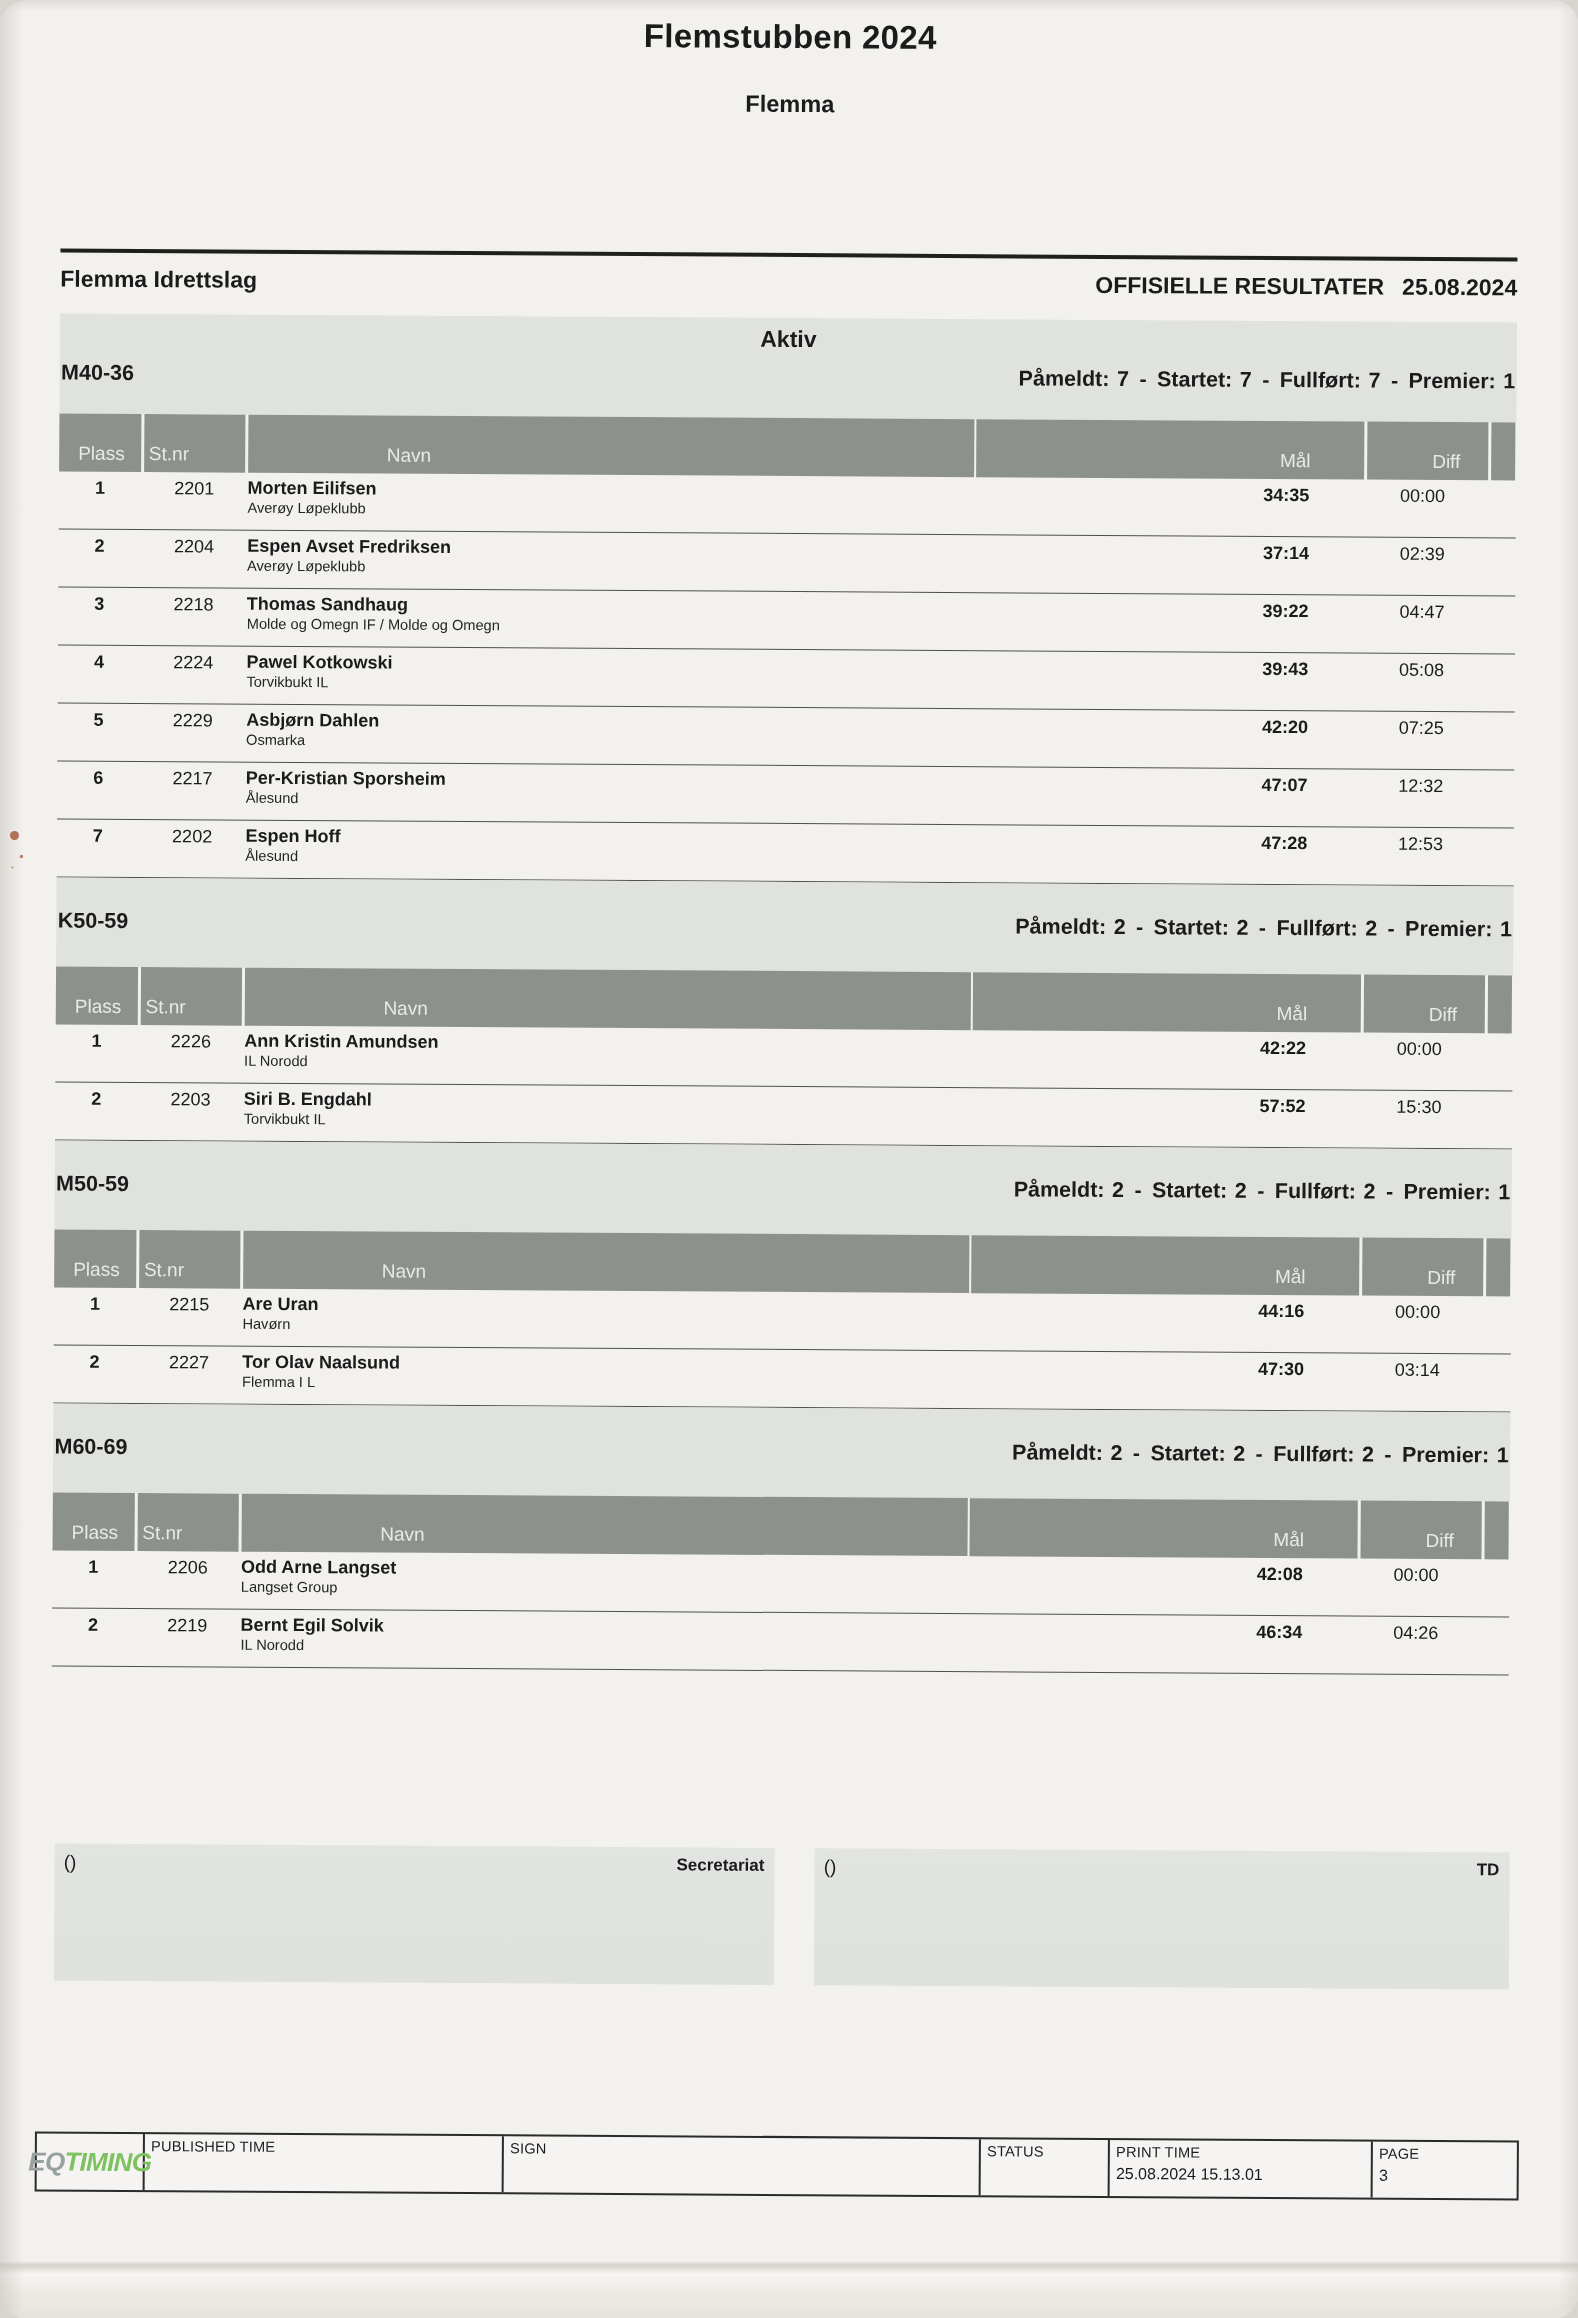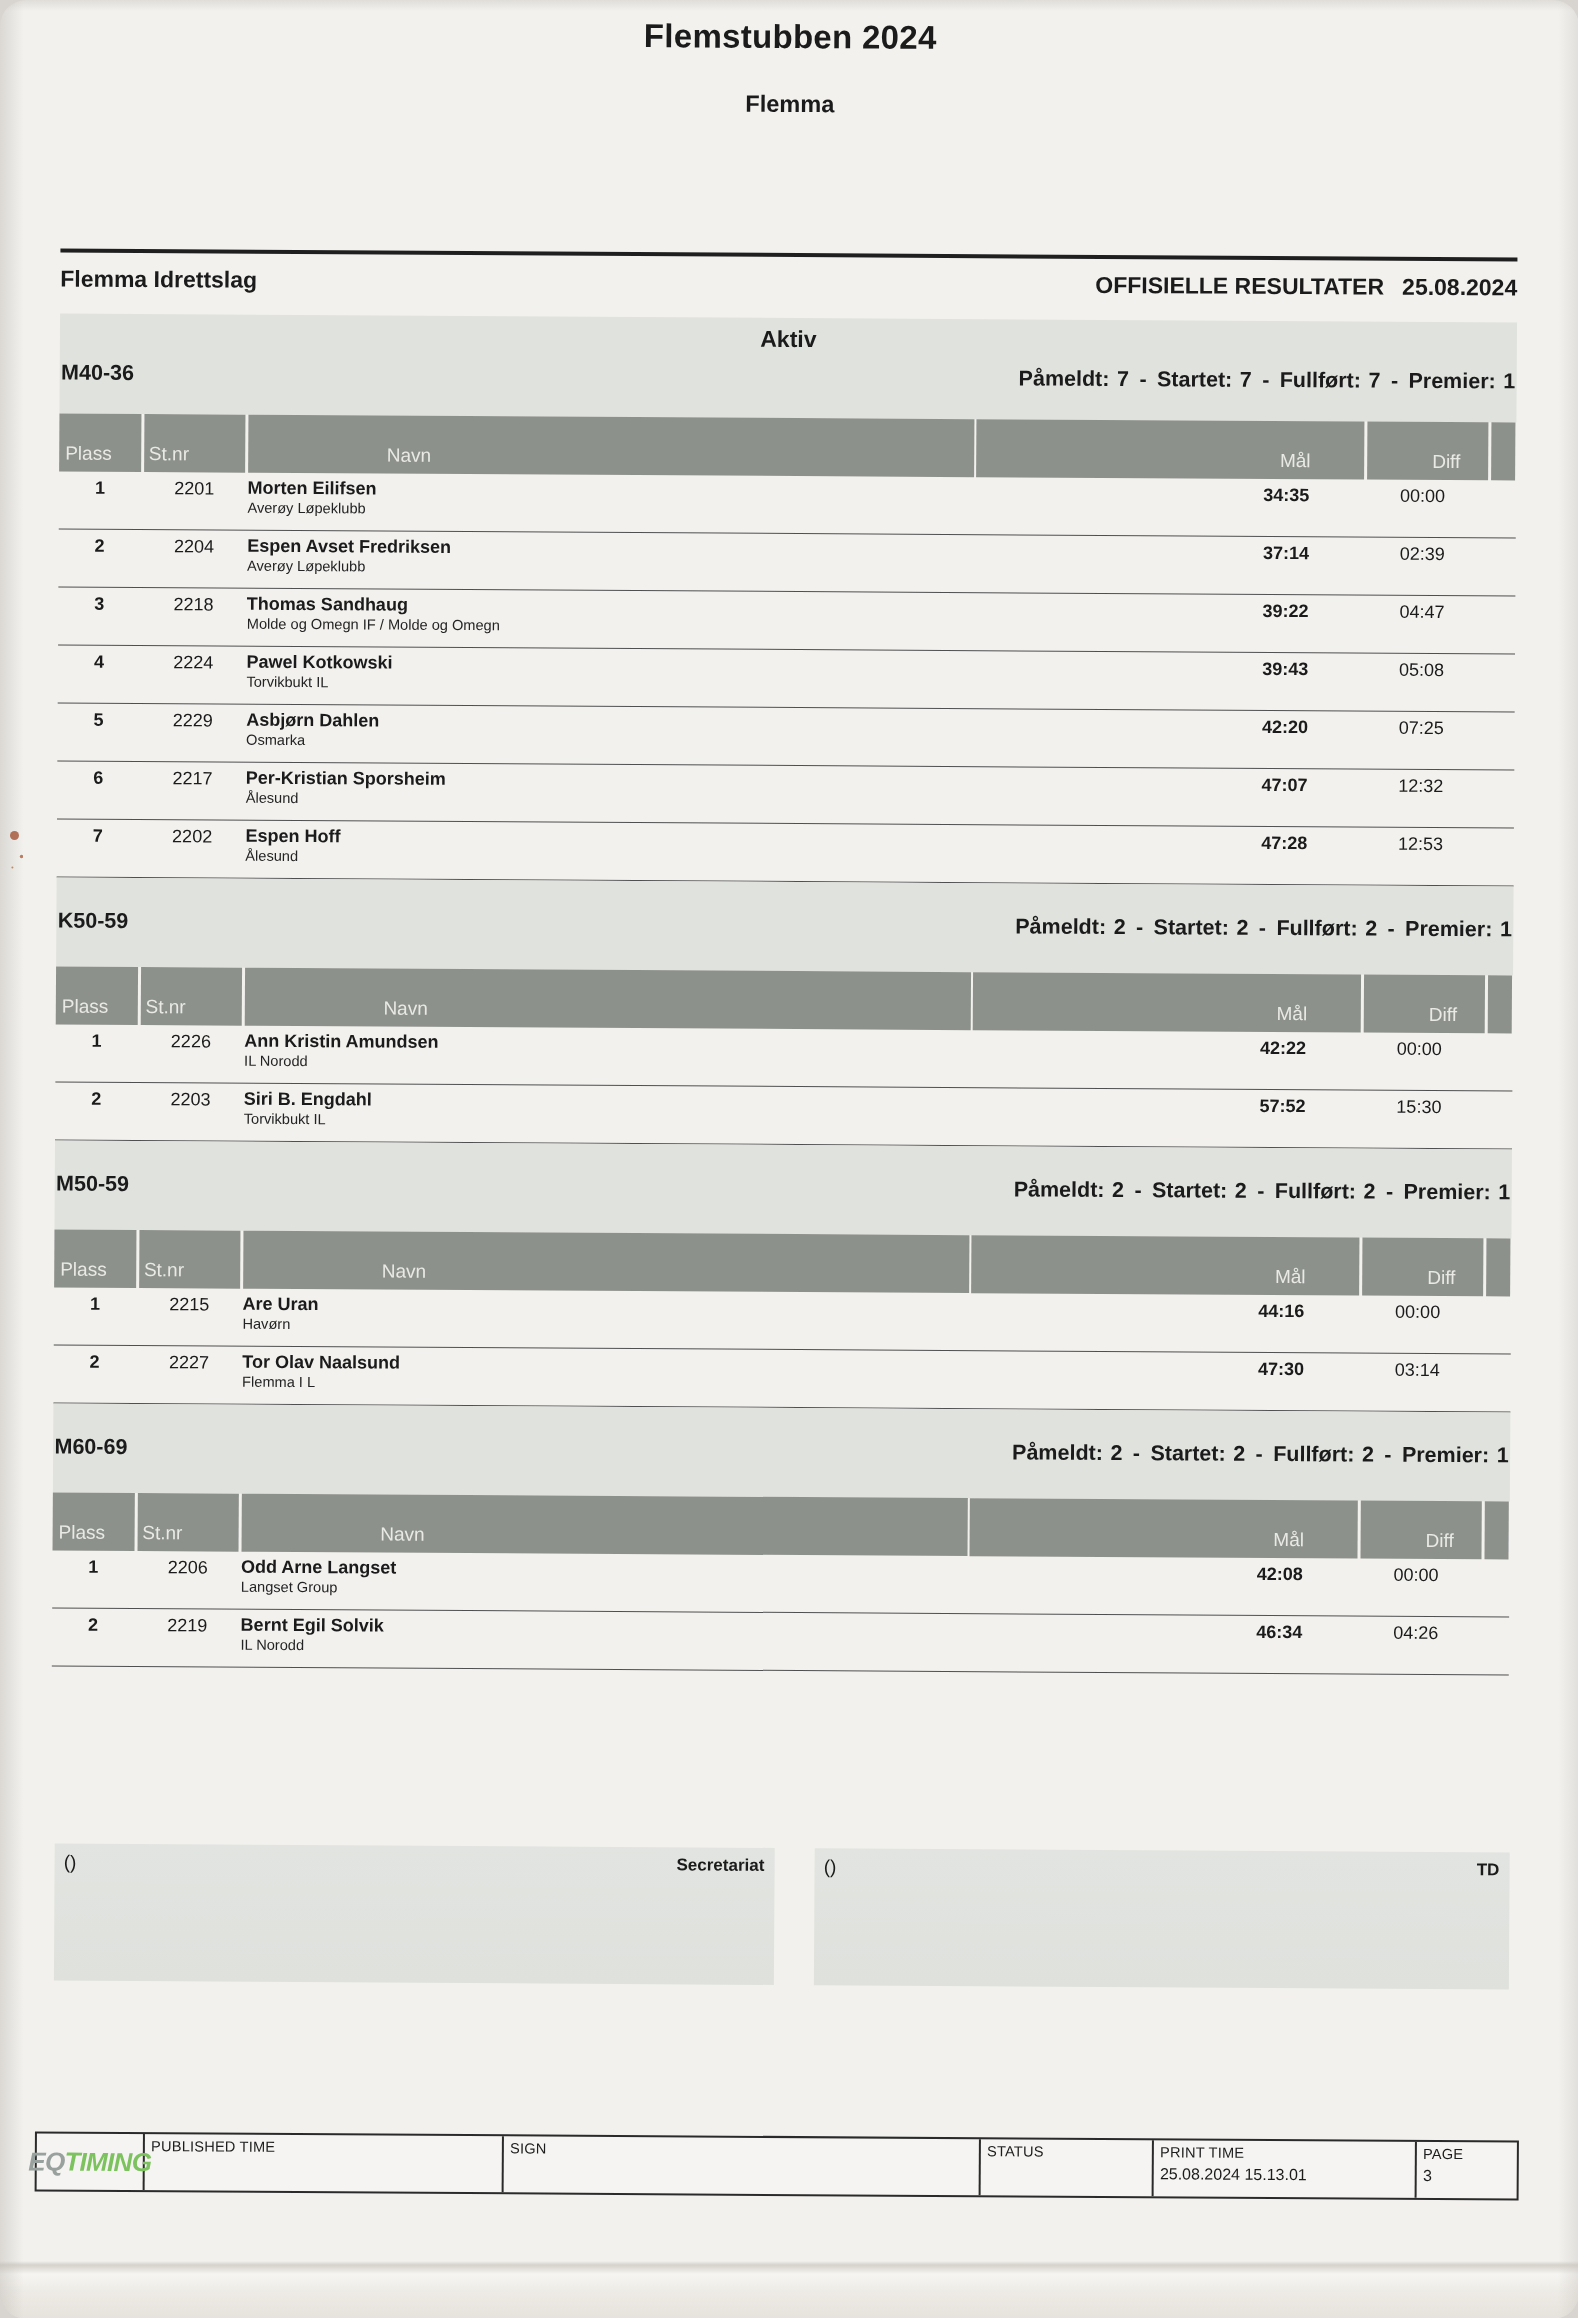--- a/index.html
+++ b/index.html
@@ -30,21 +30,21 @@
   .aktiv{text-align:center; font-size:23px; font-weight:700;}
   .sec-line{display:flex; justify-content:space-between; padding:0 1.4px; font-size:21.5px; font-weight:700;}
   .band-first .sec-line{margin-top:11.8px;}
   .sec-stats .sv{margin-left:7.6px;}
   .sec-stats .dash{margin:0 10.4px;}
 
   .tgrid{display:grid; grid-template-columns:82px 101px 726px 388px 121px 24px; column-gap:2.8px;}
   .thead{height:58px;}
   .thead > div{background:#8d918c; color:#e9eae6; font-size:19px; display:flex;
                align-items:flex-end; padding-bottom:7px; box-sizing:border-box;}
-  .h-plass{padding-left:6px;} .h-stnr{padding-left:4.9px;} .h-navn{padding-left:139px;}
+  .h-plass{padding-left:19px;} .h-stnr{padding-left:4.9px;} .h-navn{padding-left:139px;}
   .h-maal{justify-content:flex-end; padding-right:54px;}
   .h-diff{justify-content:flex-end; padding-right:28px;}
 
   .row{height:58px; box-sizing:border-box; border-bottom:1.4px solid #4f4f4f; padding-top:6.2px;}
   .c-plass{font-size:18px; font-weight:700; text-align:center;}
   .c-stnr{font-size:18px; text-align:center;}
   .name{font-size:18px; font-weight:700; line-height:19.4px; white-space:nowrap;}
   .club{font-size:14.6px; line-height:19px; color:#242424; white-space:nowrap;}
   .c-maal{font-size:18px; font-weight:700; text-align:right; padding-right:55px;}
   .c-diff{font-size:18px; text-align:right; padding-right:43px;}
@@ -58,21 +58,21 @@
   .sig-mark{font-size:19px;}
   .sig-role{font-size:17px; font-weight:700;}
 
   .spacer-bar{height:151px;}
   .footer-bar{margin-left:-14px; width:1484px; height:60px; box-sizing:border-box;
               border:2.1px solid #2a2a2a; display:flex; background:rgba(255,255,255,.25);}
   .fcell{border-right:2.1px solid #2a2a2a; box-sizing:border-box; padding:3.5px 6.2px;}
   .fcell:last-child{border-right:none; flex:1;}
   .flabel{font-size:14.6px; letter-spacing:0.2px; color:#1d1d1d;}
   .fvalue{font-size:16px; margin-top:4.9px;}
-  .w-pub{width:359px;} .w-sign{width:477px;} .w-status{width:173px;} .w-print{width:263px;}
+  .w-pub{width:359px;} .w-sign{width:477px;} .w-status{width:129px;} .w-print{width:263px;}
   .logo-cell{width:108px; display:flex; align-items:center; justify-content:center;
              font-style:italic; font-weight:800; font-size:26px; letter-spacing:-0.7px; padding:0;}
   .logo-eq{color:#99a19e;} .logo-timing{color:#7cc25e;}
 
   .speck{position:absolute; left:9.7px; top:831px; width:9px; height:9px; border-radius:50%;
          background:#9e4a2a; opacity:.75;
          box-shadow:7px 21px 0 -2.8px #aa5630, -2.1px 32px 0 -3.5px #b36a3c;}
 </style>
 </head>
 <body>

